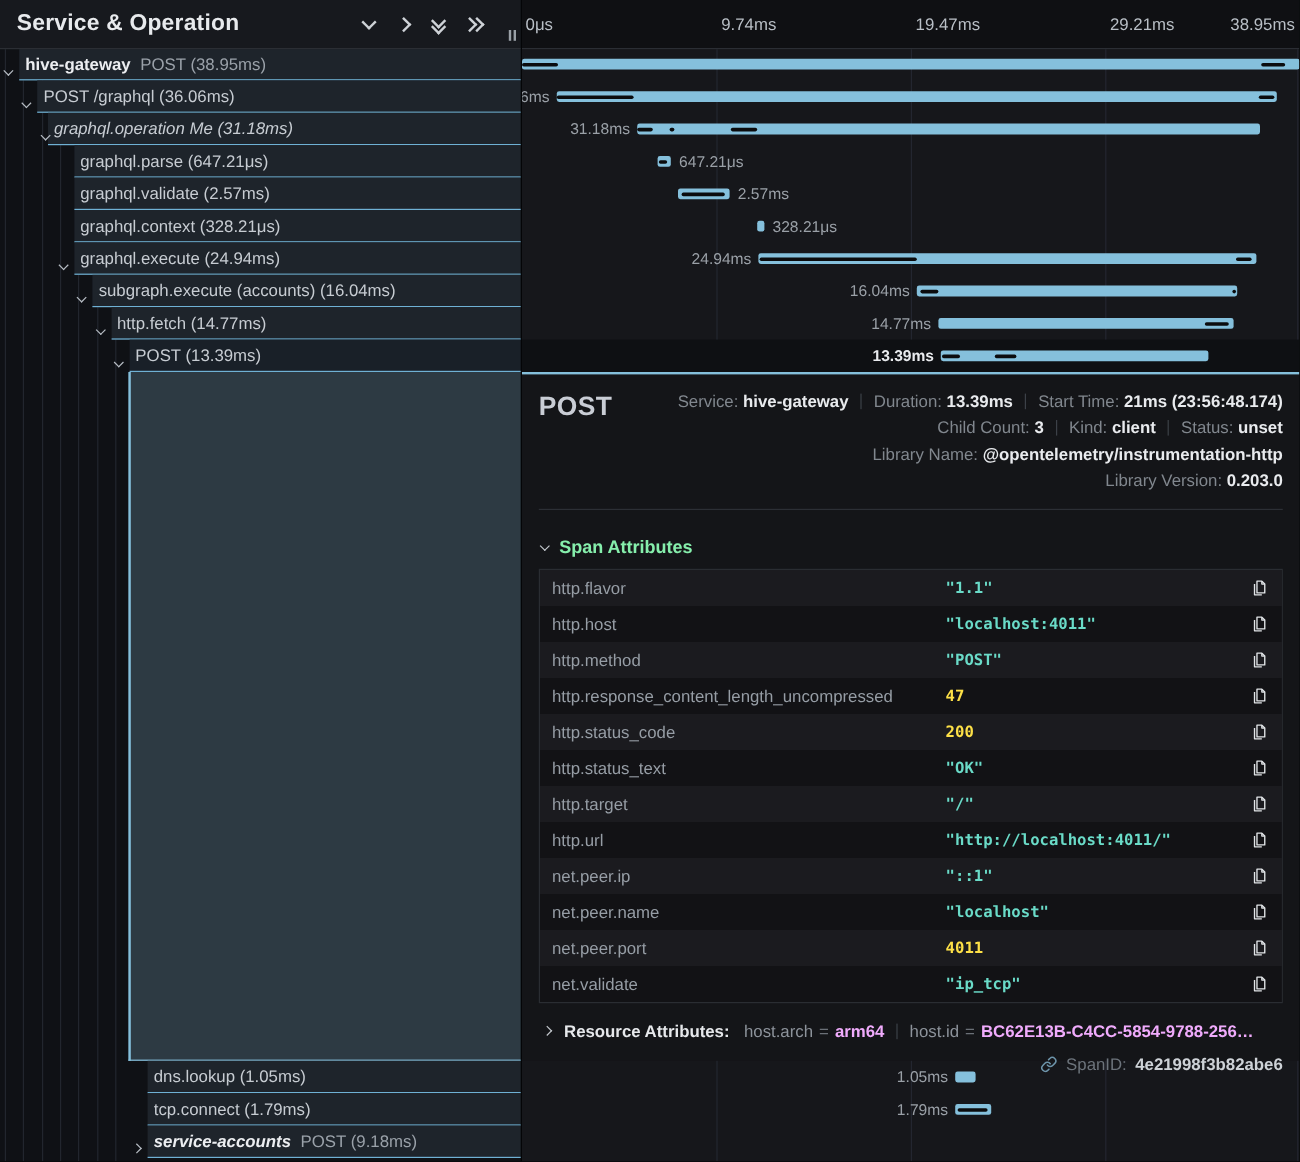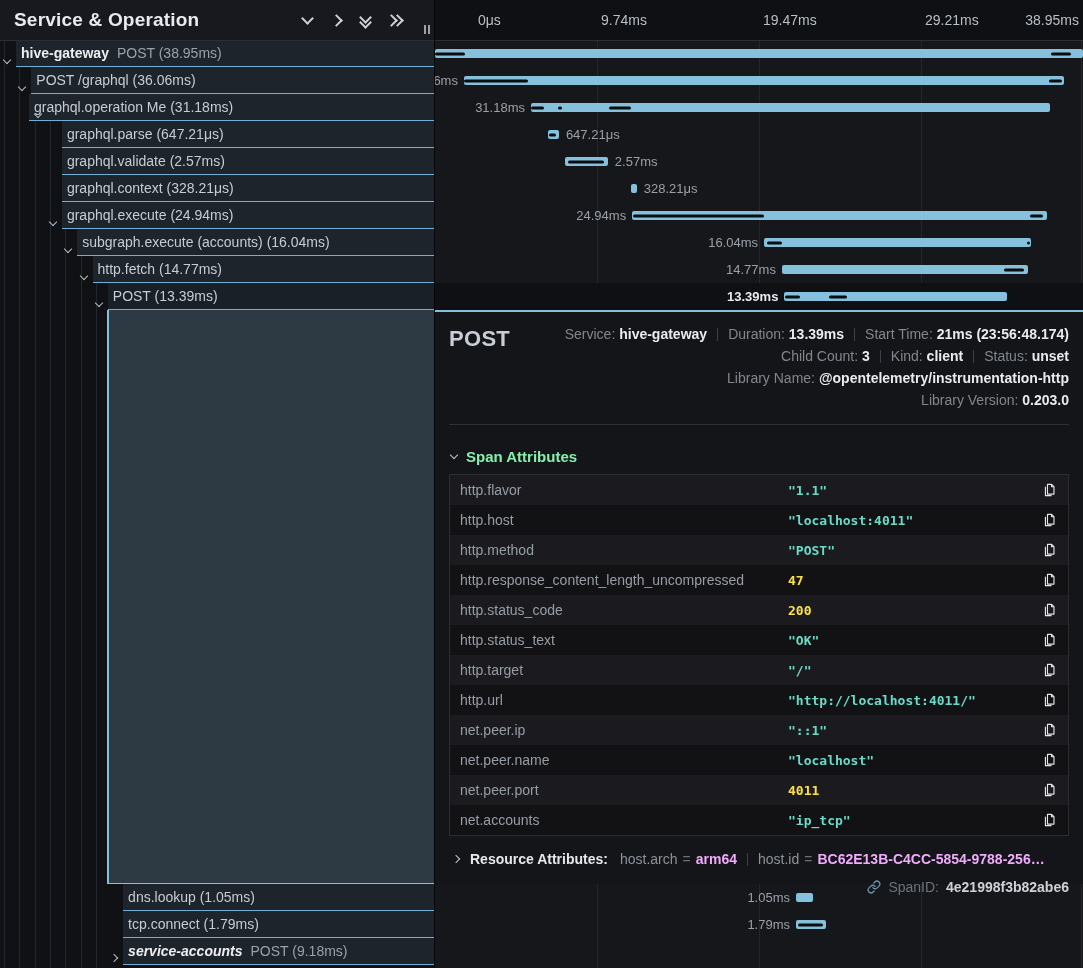--- a/index.html
+++ b/index.html
@@ -131,21 +131,21 @@
           </div>
         </div>
         <div class="trow">
           <div class="tchev" style="left: 19.3px;"><i class="chv down"></i></div>
           <div class="tcontent" style="left: 31.3px;">
             <span class="">POST /graphql (36.06ms)</span>
           </div>
         </div>
         <div class="trow">
           <div class="tchev" style="left: 34.6px;"><i class="chv down"></i></div>
-          <div class="tcontent" style="left: 29px;">
+          <div class="tcontent" style="left: 40px; font-style: italic;">
             <span class="">graphql.operation Me (31.18ms)</span>
           </div>
         </div>
         <div class="trow">
           <div class="tcontent" style="left: 61.9px;">
             <span class="">graphql.parse (647.21μs)</span>
           </div>
         </div>
         <div class="trow">
           <div class="tcontent" style="left: 61.9px;">
@@ -205,21 +205,21 @@
   </div>
 
   <div class="time-col">
     <div class="gridlines" id="gridlines">
         <div class="gline" style="left: 25%;"></div>
         <div class="gline" style="left: 50%;"></div>
         <div class="gline" style="left: 75%;"></div>
         <div class="gline" style="left: calc(100% - 2px);"></div>
       </div>
     <div class="ruler" id="ruler">
-        <div class="rtick" style="left: 3px; margin-left: 40px;">0μs</div>
+        <div class="rtick" style="left: 3px;">0μs</div>
         <div class="rtick" style="left: calc(25% + 4px);">9.74ms</div>
         <div class="rtick" style="left: calc(50% + 4px);">19.47ms</div>
         <div class="rtick" style="left: calc(75% + 4px);">29.21ms</div>
         <div class="rtick" style="right: 4px;">38.95ms</div>
       </div>
     <div class="time-body" id="time-body">
         <div class="rrow">
           <div class="bar" style="left: 0%; width: 100%;">
             <div class="tick" style="left: 0%; width: 30px;"></div>
             <div class="tick" style="left: 95.1%; width: 20px;"></div>
@@ -414,21 +414,21 @@
               <div class="aval number">4011</div>
               <button class="copy-btn">
                 <svg width="13" height="14" viewBox="0 0 16 17" fill="none" stroke="#e2e5e8" stroke-width="1.4" stroke-linejoin="round">
                   <path d="M5.5 1.5h5l3 3v9h-8z"></path>
                   <path d="M10.5 1.5v3h3"></path>
                   <path d="M3 4.5v11h7.5"></path>
                 </svg>
               </button>
             </div>
             <div class="arow">
-              <div class="akey">net.accounts</div>
+              <div class="akey">net.validate</div>
               <div class="aval string">"ip_tcp"</div>
               <button class="copy-btn">
                 <svg width="13" height="14" viewBox="0 0 16 17" fill="none" stroke="#e2e5e8" stroke-width="1.4" stroke-linejoin="round">
                   <path d="M5.5 1.5h5l3 3v9h-8z"></path>
                   <path d="M10.5 1.5v3h3"></path>
                   <path d="M3 4.5v11h7.5"></path>
                 </svg>
               </button>
             </div>
           </div>

